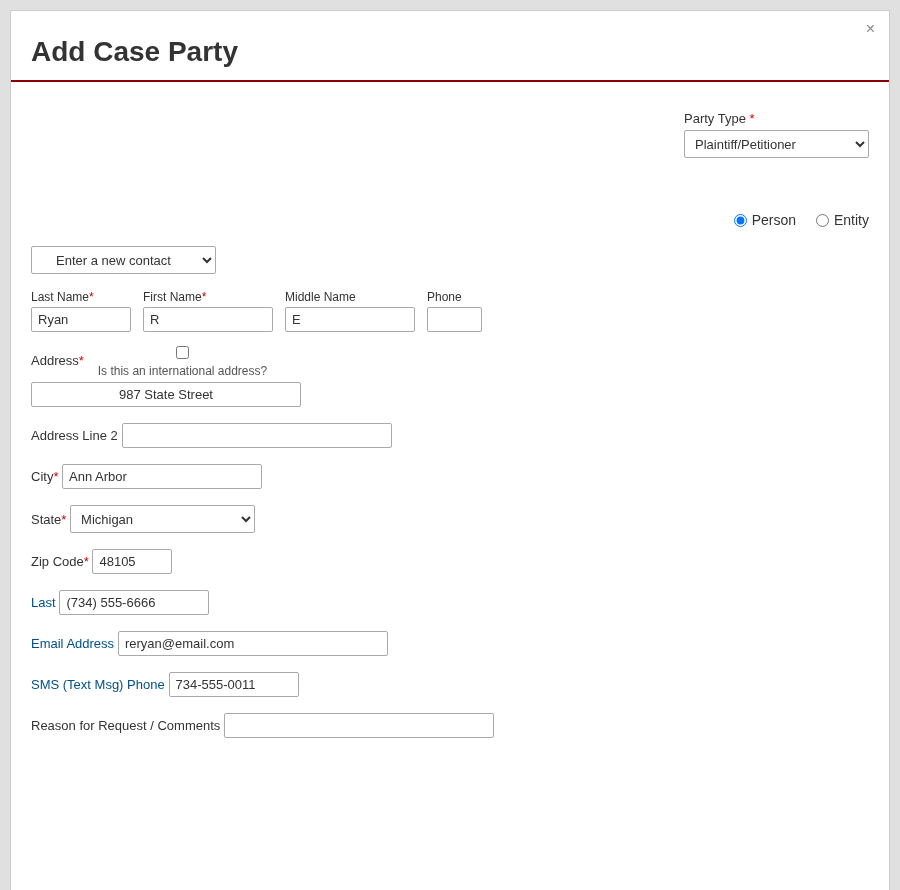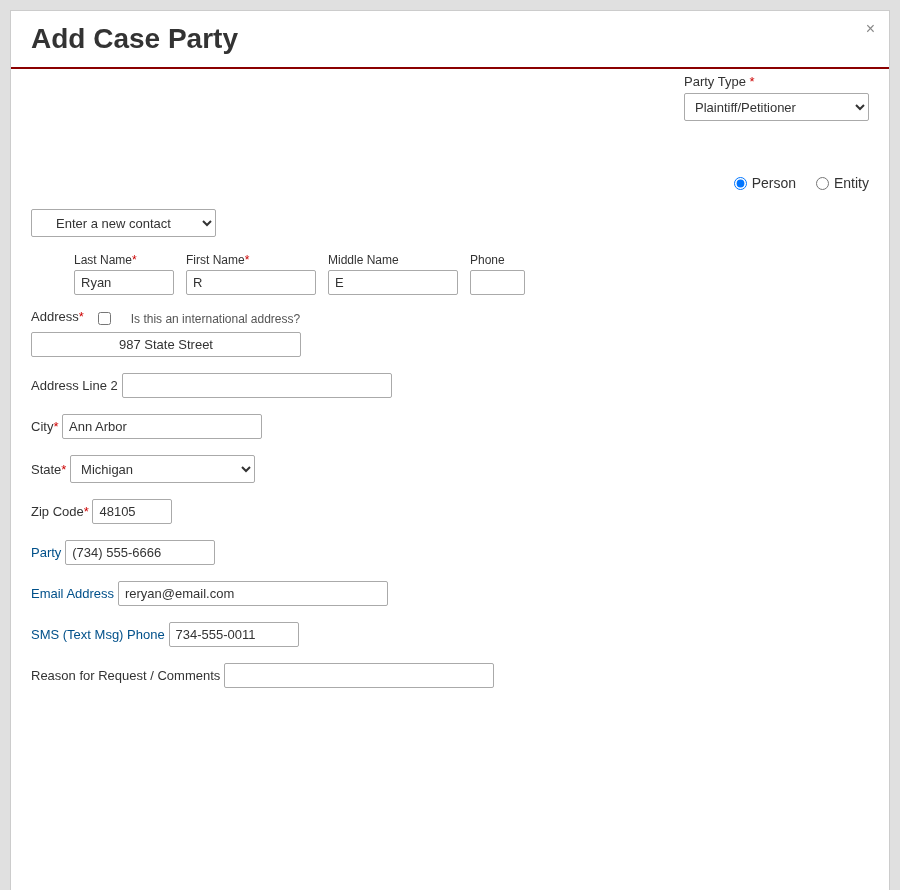--- a/index.html
+++ b/index.html
@@ -29,23 +29,23 @@
       color: #888;
       font-size: 16px;
       background: none;
       border: none;
       line-height: 1;
     }
     .modal-title {
       font-size: 28px;
       font-weight: bold;
       color: #333;
-      padding: 12px 20px 12px 20px;
+      padding: 25px 20px 12px 20px;
       border-bottom: 2px solid #8B0000;
-      margin-bottom: 5px;
+      margin-bottom: 29px;
     }
     .form-body {
       padding: 0 20px 20px 20px;
     }
     .form-row {
       margin-bottom: 16px;
     }
     .label {
       font-size: 13px;
       color: #333;
@@ -97,21 +97,20 @@
       height: 28px;
       padding-left: 20px;
     }
     .contact-row {
       margin-bottom: 16px;
     }
     .name-row {
       display: flex;
       gap: 12px;
       margin-bottom: 14px;
-      margin-left: 43px;
     }
     .name-field label {
       display: block;
       font-size: 12px;
       color: #333;
       margin-bottom: 3px;
     }
     .name-field label .req { color: #c00; }
     .name-field input {
       display: block;
@@ -122,23 +121,24 @@
     .field-suffix input { width: 55px; }
     .address-label-row {
       display: flex;
       align-items: center;
       gap: 14px;
       margin-bottom: 4px;
     }
     .intl-checkbox-label {
       display: flex;
       align-items: center;
-      gap: 20px;
+      gap: 5px;
       font-size: 12px;
       color: #555;
+      flex-direction: column;
     }
     .intl-checkbox-label input[type="checkbox"] {
       margin: 0;
     }
     .input-address { width: 270px; text-align: center; }
     .input-address2 { width: 270px; }
     .input-city { width: 200px; }
     .select-state { width: 185px; height: 28px; }
     .input-zip { width: 80px; }
     .input-phone { width: 150px; }
@@ -271,21 +271,21 @@
     </div>
 
     <div class="form-row">
       <label class="section-label">
         <span>Zip Code</span><span class="req">*</span>
       </label>
       <input type="text" class="input-zip" value="48105" style="">
     </div>
 
     <div class="form-row">
-      <label class="section-label blue-label">Party</label>
+      <label class="section-label blue-label">Last</label>
       <input type="text" class="input-phone" value="(734) 555-6666" style="">
     </div>
 
     <div class="form-row">
       <label class="section-label blue-label">Email Address</label>
       <input type="text" class="input-email" value="reryan@email.com" style="">
     </div>
 
     <div class="form-row">
       <label class="section-label blue-label">SMS (Text Msg) Phone</label>

